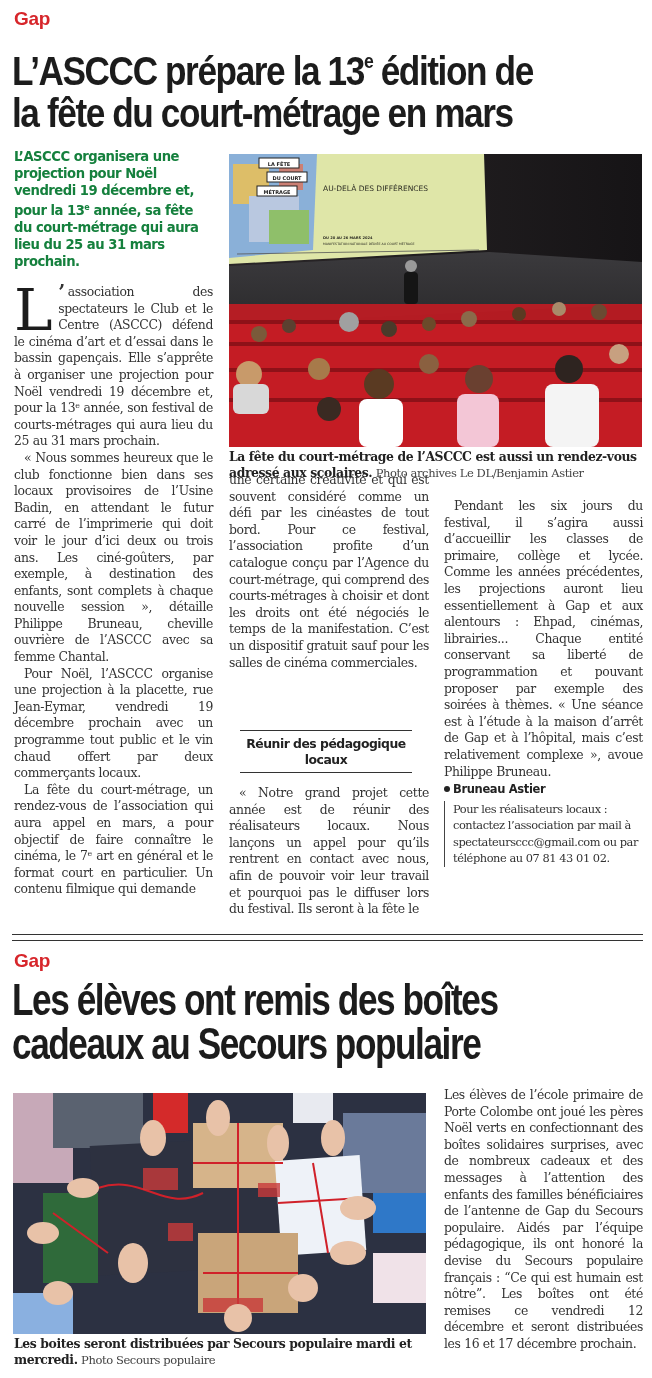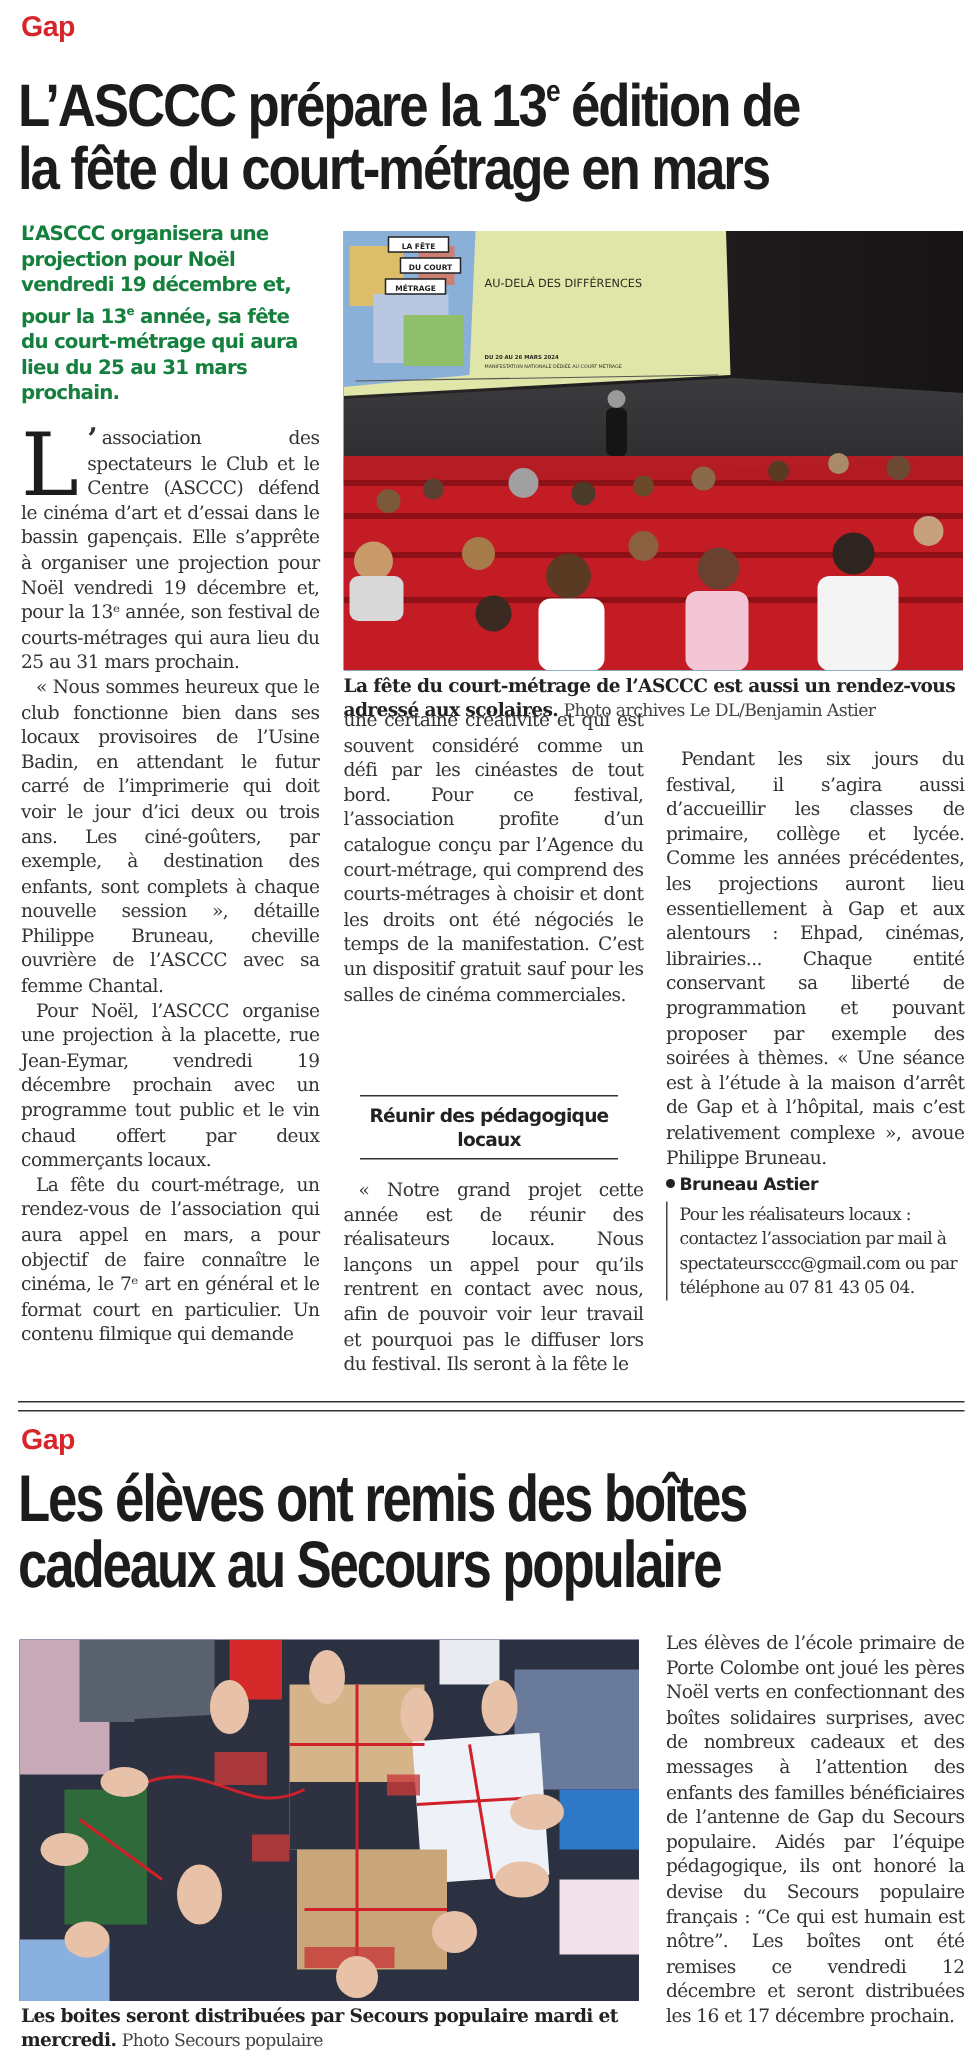--- a/index.html
+++ b/index.html
@@ -46,21 +46,21 @@
 
 <div class="chapo"><span>L’ASCCC organisera une projection pour Noël vendredi 19 décembre et, pour la 13</span><sup>e</sup><span> année, sa fête du court-métrage qui aura lieu du 25 au 31 mars prochain.</span></div>
 
 <div class="col" style="left:14px; top:284px; width:199px;">
   <p class="noindent"><span class="dropcap">L</span><span class="dropcap-apos">’</span><span>association des spectateurs le Club et le Centre (ASCCC) défend le cinéma d’art et d’essai dans le bassin gapençais. Elle s’apprête à organiser une projection pour Noël vendredi 19 décembre et, pour la 13ᵉ année, son festival de courts-métrages qui aura lieu du 25 au 31 mars prochain.</span></p>
   <p>« Nous sommes heureux que le club fonctionne bien dans ses locaux provisoires de l’Usine Badin, en attendant le futur carré de l’imprimerie qui doit voir le jour d’ici deux ou trois ans. Les ciné-goûters, par exemple, à destination des enfants, sont complets à chaque nouvelle session », détaille Philippe Bruneau, cheville ouvrière de l’ASCCC avec sa femme Chantal.</p>
   <p>Pour Noël, l’ASCCC organise une projection à la placette, rue Jean-Eymar, vendredi 19 décembre prochain avec un programme tout public et le vin chaud offert par deux commerçants locaux.</p>
   <p>La fête du court-métrage, un rendez-vous de l’association qui aura appel en mars, a pour objectif de faire connaître le cinéma, le 7ᵉ art en général et le format court en particulier. Un contenu filmique qui demande</p>
 </div>
 
-<div class="photo" style="left:229px; top:154px; width:413px; height:293px; background:#0ea5e9;">
+<div class="photo" style="left:229px; top:154px; width:413px; height:293px; background:#c4b5fd;">
   <svg width="413" height="293" viewBox="0 0 413 293">
     <defs>
       <linearGradient id="wall" x1="0" y1="0" x2="1" y2="0">
         <stop offset="0" stop-color="#2a2628"></stop>
           <stop offset="1" stop-color="#161416"></stop>
       </linearGradient>
       <linearGradient id="floor" x1="0" y1="0" x2="0" y2="1">
         <stop offset="0" stop-color="#3b3a3d"></stop>
           <stop offset="1" stop-color="#2b2a2c"></stop>
       </linearGradient>
@@ -138,21 +138,21 @@
 
 <div class="subhead">Réunir des pédagogique locaux</div>
 
 <div class="col" style="left:229px; top:785px; width:200px;">
   <p>« Notre grand projet cette année est de réunir des réalisateurs locaux. Nous lançons un appel pour qu’ils rentrent en contact avec nous, afin de pouvoir voir leur travail et pourquoi pas le diffuser lors du festival. Ils seront à la fête le</p>
 </div>
 
 <div class="col" style="left:444px; top:498px; width:199px;">
   <p>Pendant les six jours du festival, il s’agira aussi d’accueillir les classes de primaire, collège et lycée. Comme les années précédentes, les projections auront lieu essentiellement à Gap et aux alentours : Ehpad, cinémas, librairies... Chaque entité conservant sa liberté de programmation et pouvant proposer par exemple des soirées à thèmes. « Une séance est à l’étude à la maison d’arrêt de Gap et à l’hôpital, mais c’est relativement complexe », avoue Philippe Bruneau.</p>
   <p class="byline"><span class="dot"></span><span>Bruneau Astier</span></p>
-  <div class="contact">Pour les réalisateurs locaux : contactez l’association par mail à spectateursccc@gmail.com ou par téléphone au 07 81 43 05 04.</div>
+  <div class="contact">Pour les réalisateurs locaux : contactez l’association par mail à spectateursccc@gmail.com ou par téléphone au 07 81 43 01 02.</div>
 </div>
 
 <div class="sep" style="top:934px;"></div>
 <div class="sep" style="top:940px;"></div>
 
 <div class="kicker" style="top:950px;">Gap</div>
 
 <div class="headline h2" style="top:978px; font-size:44px; line-height:44px;">
   <div>Les élèves ont remis des boîtes</div>
   <div>cadeaux au Secours populaire</div>

